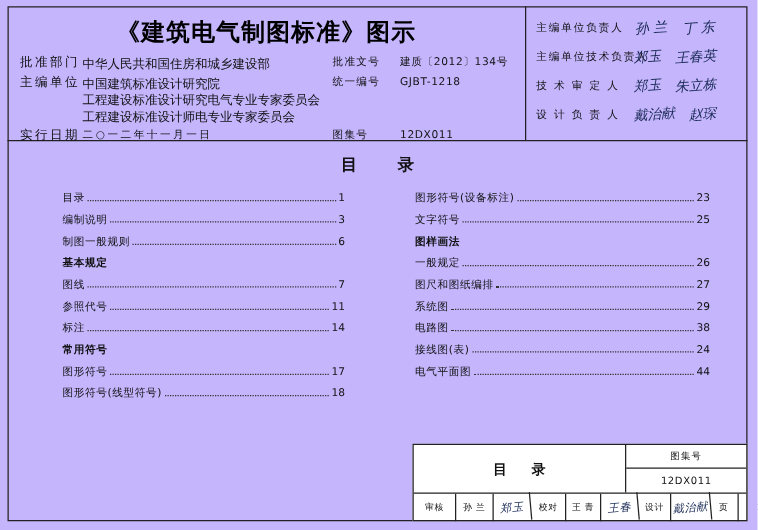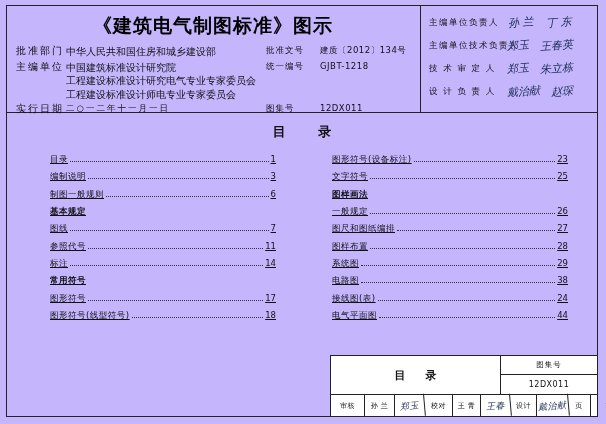--- a/index.html
+++ b/index.html
@@ -153,21 +153,20 @@
     padding-left: 14px;
   }
   .cat-cols {
     display: flex;
     margin-top: 14px;
   }
   .cat-col {
     width: 50%;
     box-sizing: border-box;
     padding: 0 26px 0 44px;
-    text-decoration: underline;
   }
   .cat-col.right {
     padding: 0 30px 0 30px;
   }
   .toc-item {
     display: flex;
     align-items: baseline;
     font-size: 8.5px;
     line-height: 1.1;
     margin-bottom: 8px;
@@ -427,25 +426,20 @@
         </div>
         <div class="toc-item">
           <span class="toc-label">一般规定</span>
           <span class="toc-dots"></span>
           <span class="toc-page">26</span>
         </div>
         <div class="toc-item">
           <span class="toc-label">图尺和图纸编排</span>
           <span class="toc-dots"></span>
           <span class="toc-page">27</span>
-        </div>
-        <div class="toc-item">
-          <span class="toc-label">图样布置</span>
-          <span class="toc-dots"></span>
-          <span class="toc-page">28</span>
         </div>
         <div class="toc-item">
           <span class="toc-label">系统图</span>
           <span class="toc-dots"></span>
           <span class="toc-page">29</span>
         </div>
         <div class="toc-item">
           <span class="toc-label">电路图</span>
           <span class="toc-dots"></span>
           <span class="toc-page">38</span>

